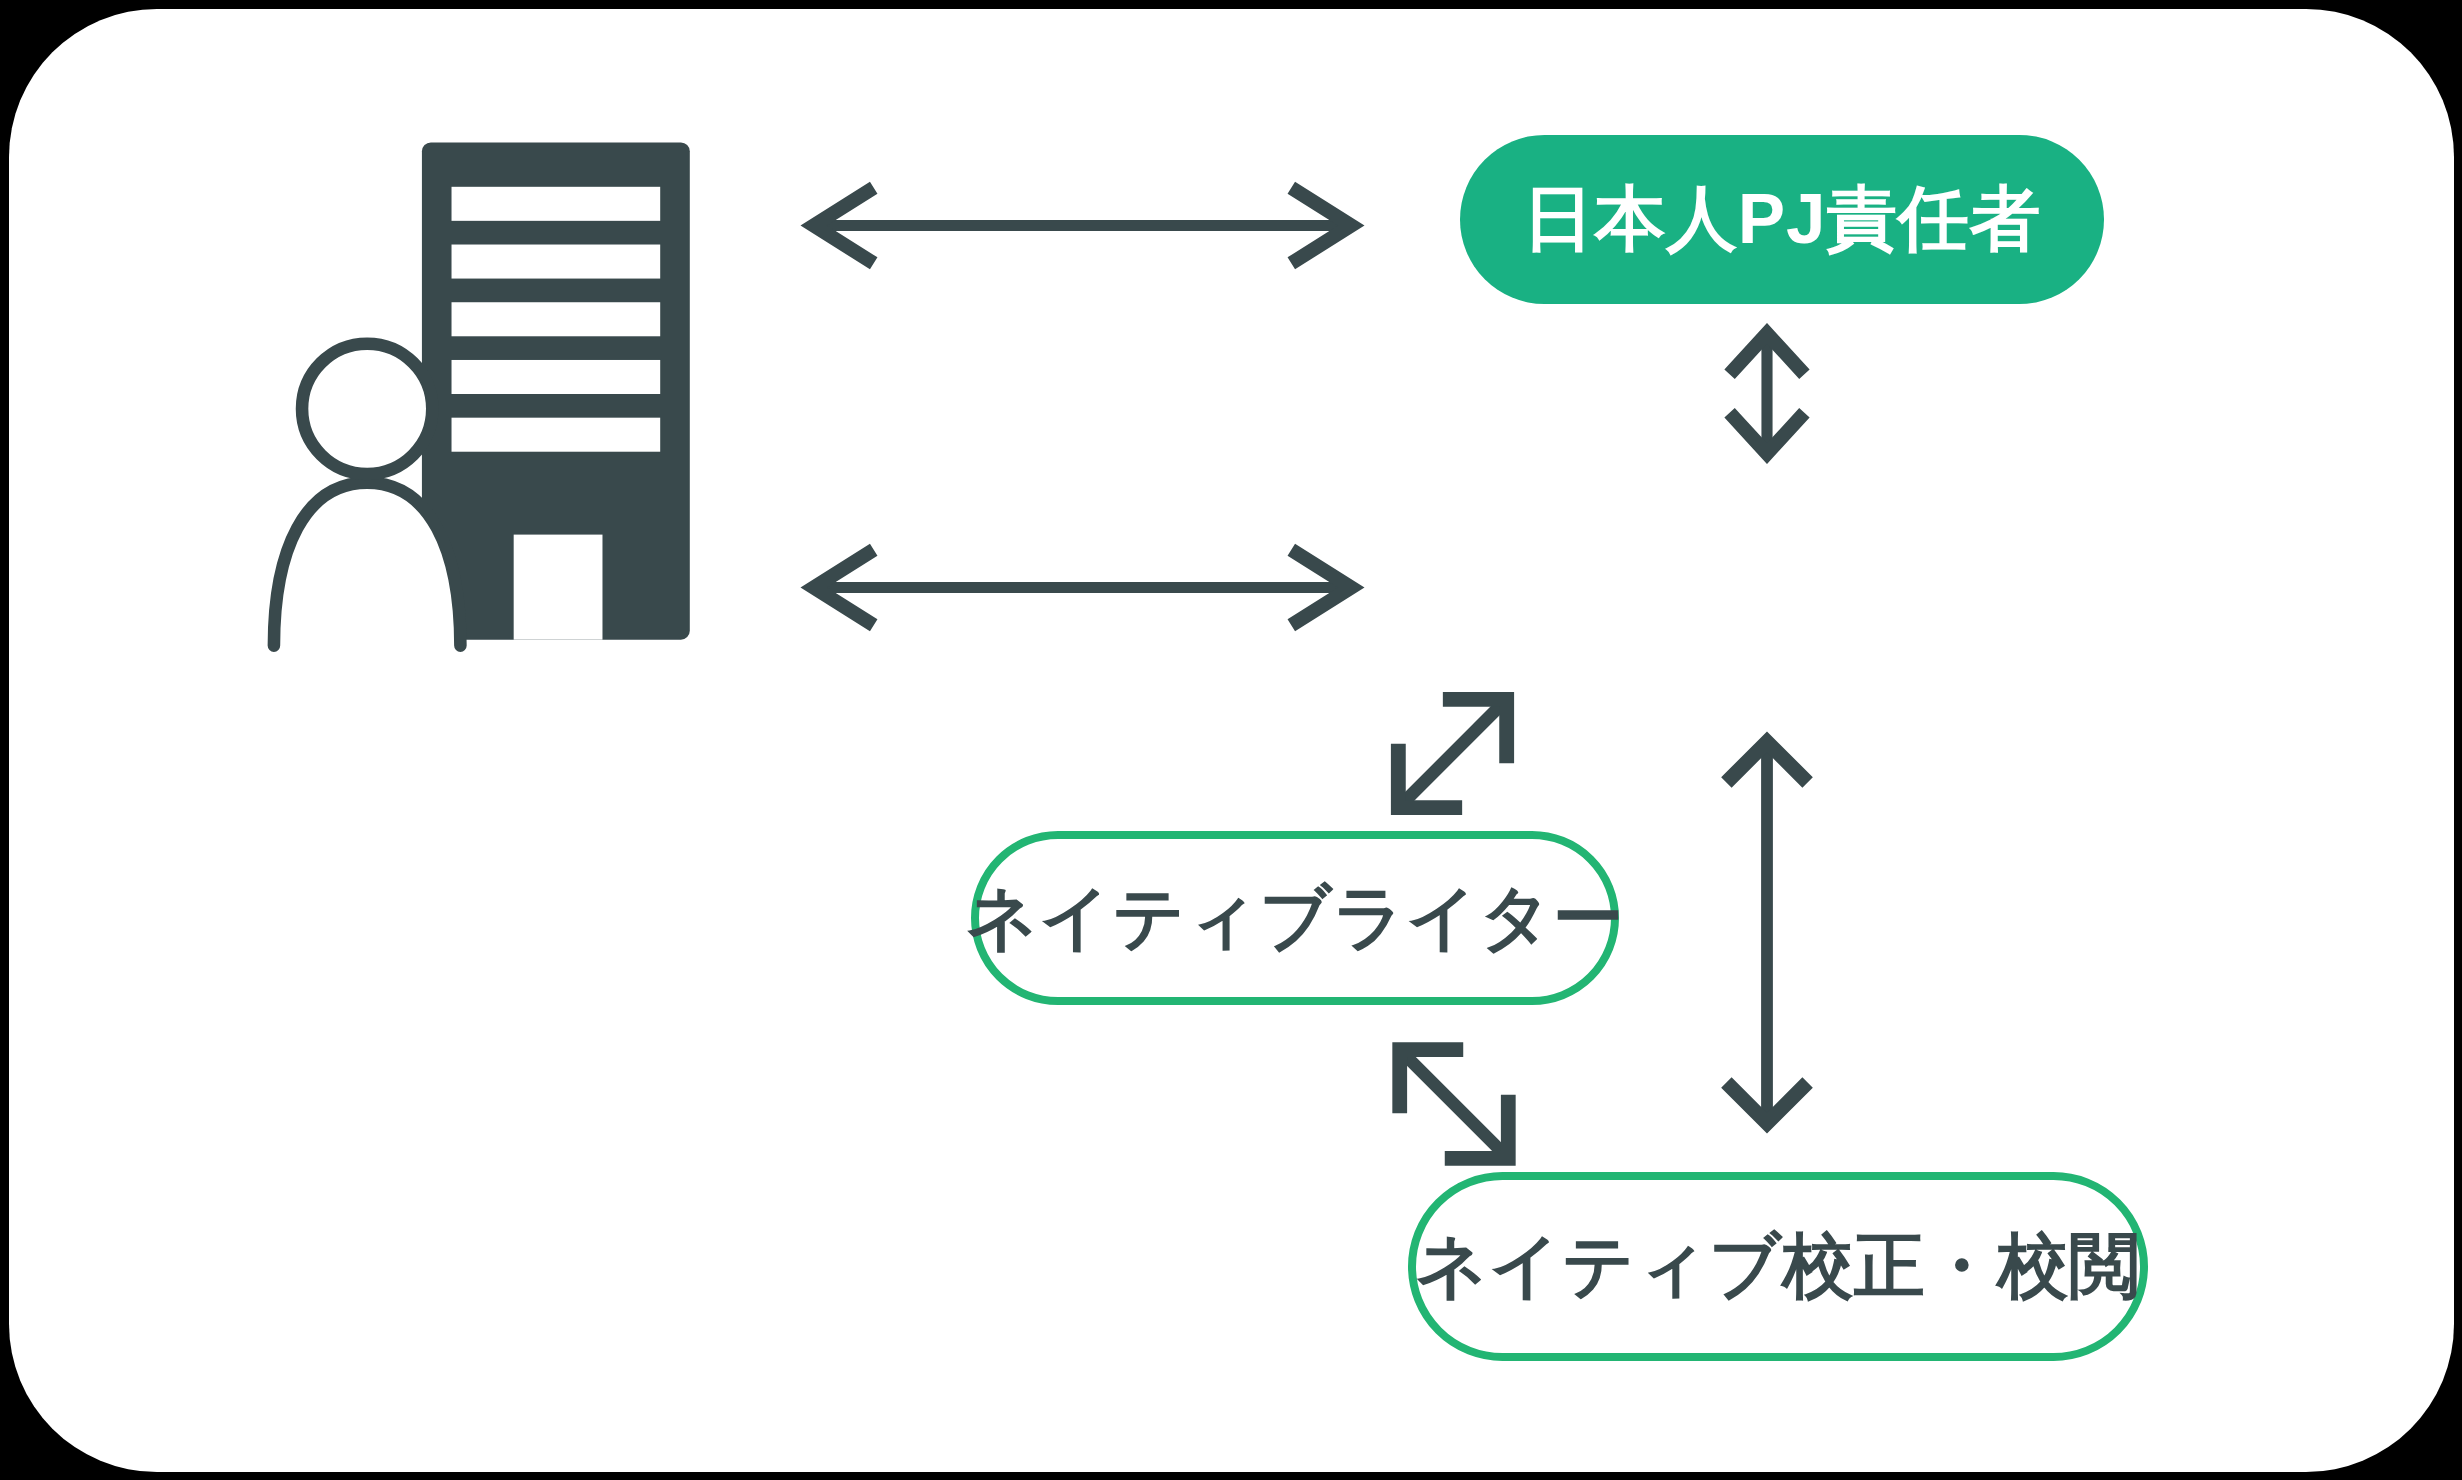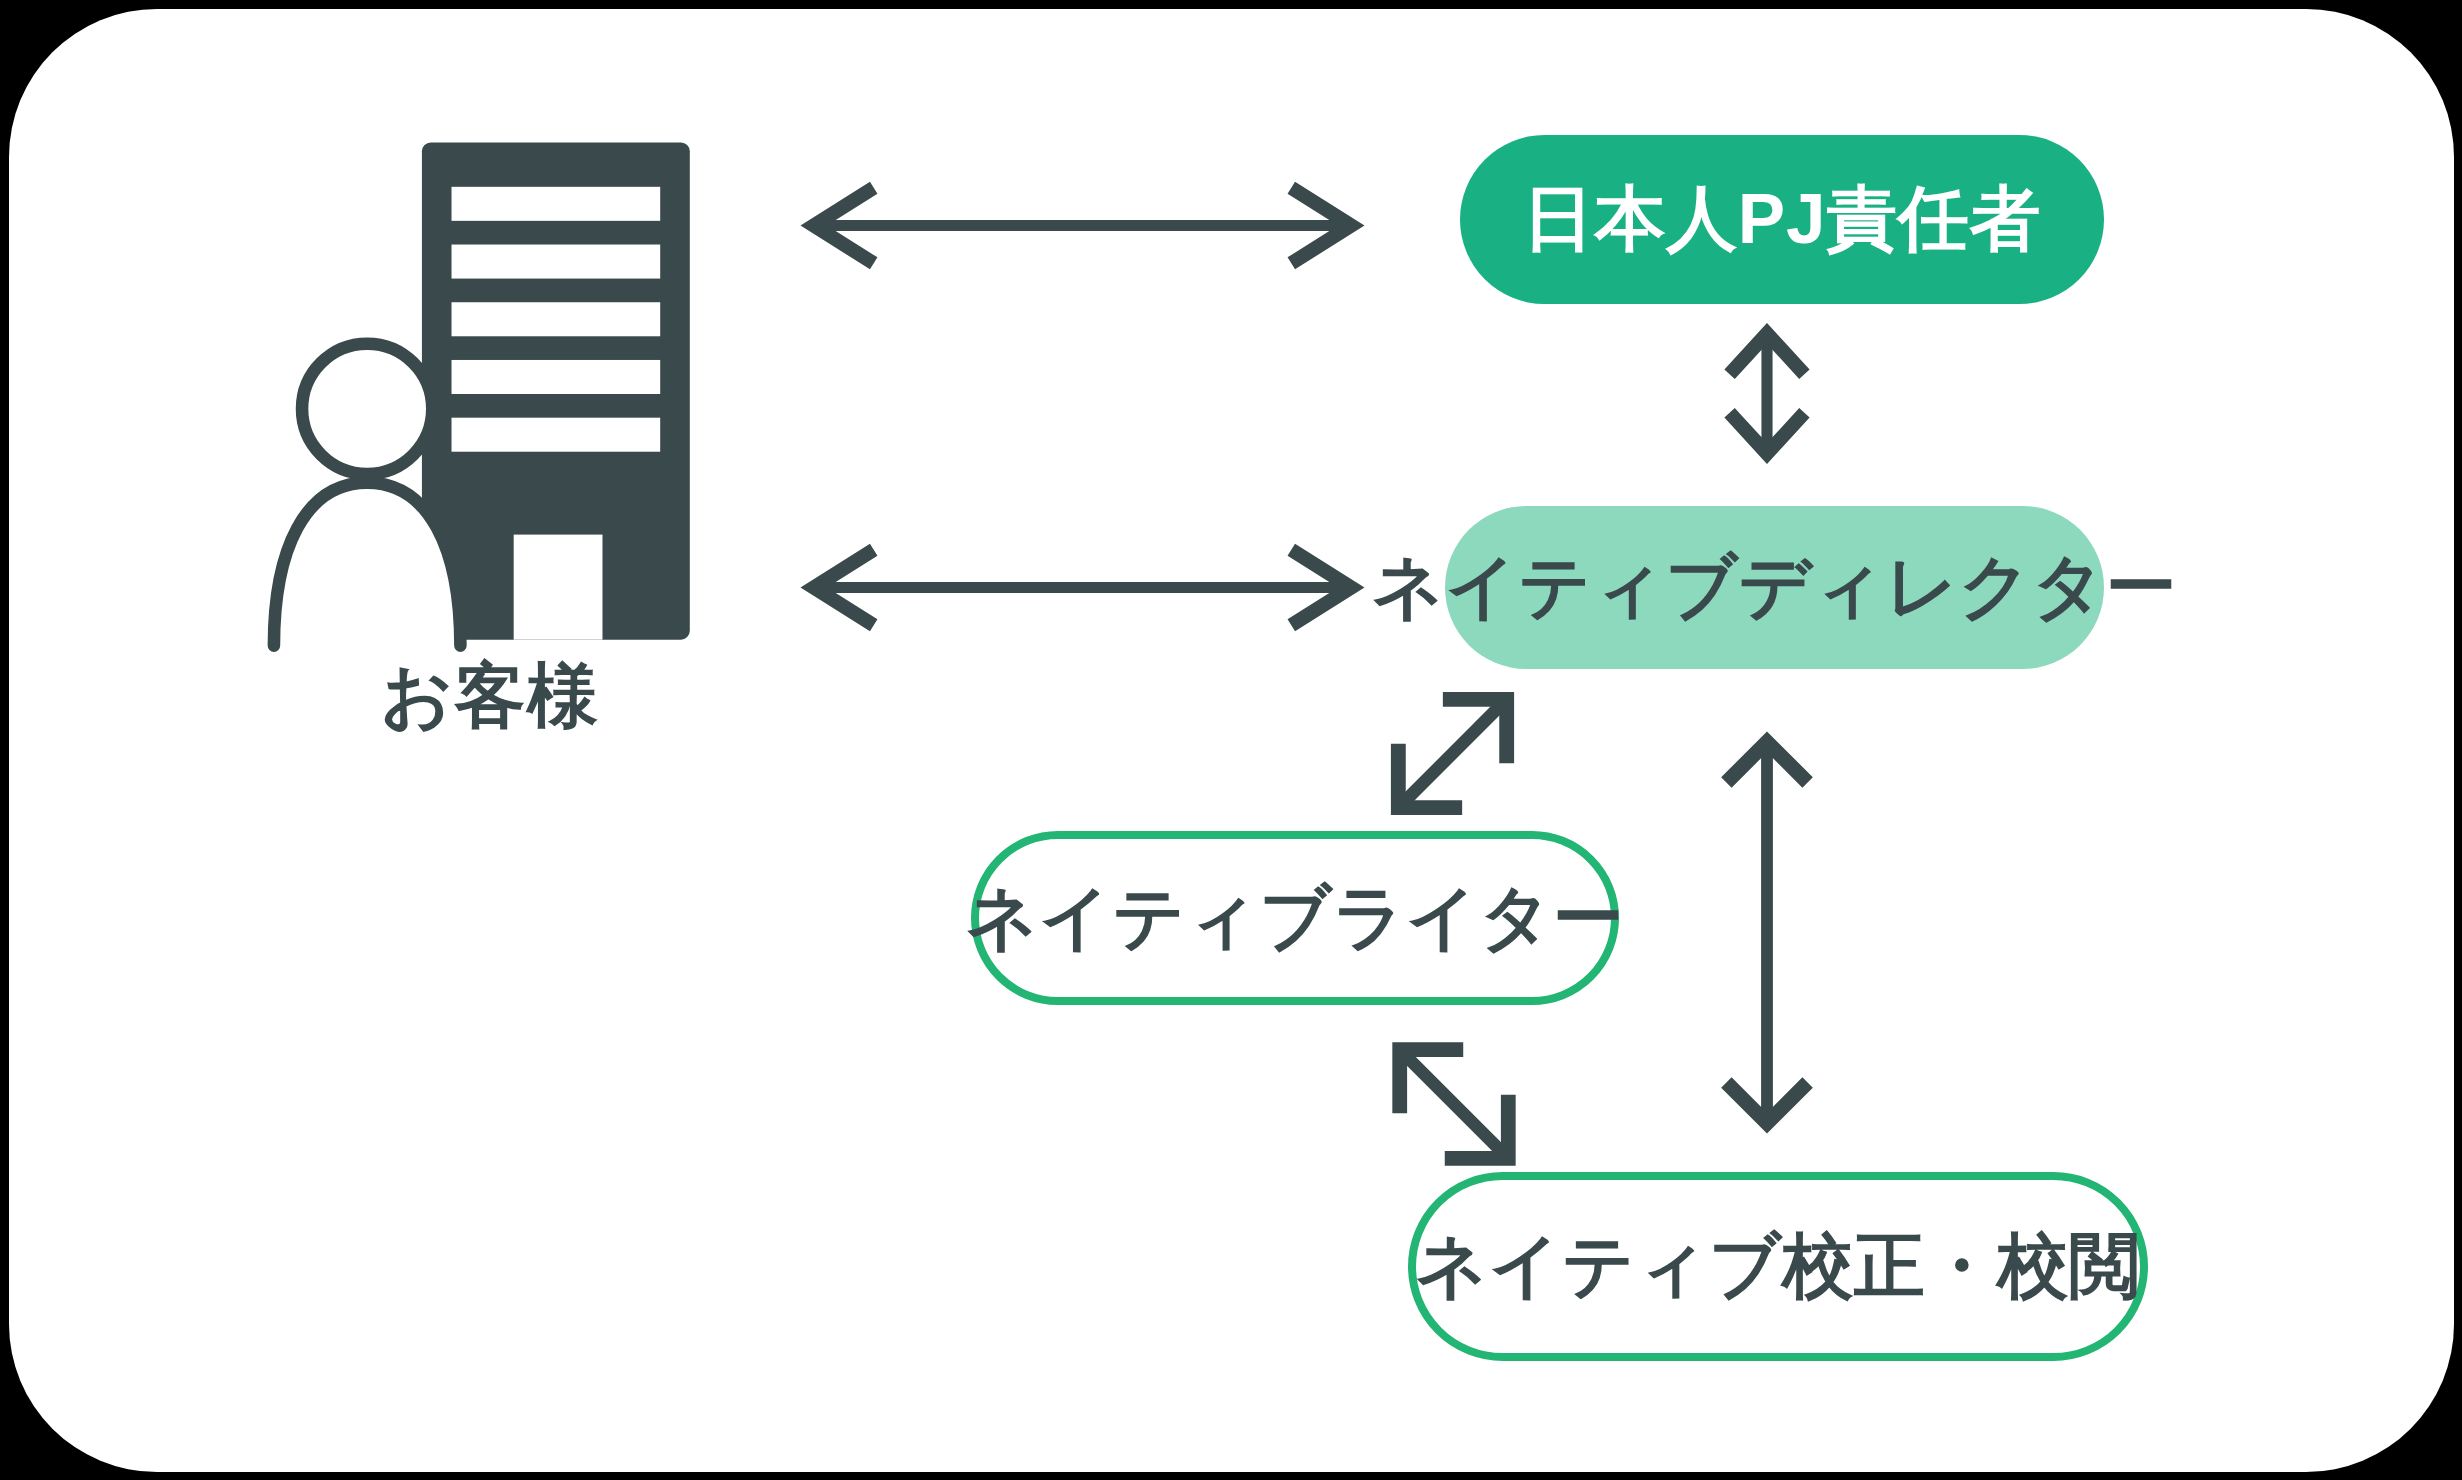--- a/index.html
+++ b/index.html
@@ -119,30 +119,26 @@
                    C 28 560 70 470 154 470
                    C 238 470 280 560 280 690 Z" fill="#ffffff"></path>
           <circle cx="154" cy="370" r="88" fill="#ffffff"></circle>
           <path d="M 28 690
                    C 28 560 70 470 154 470
                    C 238 470 280 560 280 690" fill="none" stroke="#39494C" stroke-width="17" stroke-linecap="round"></path>
           <circle cx="154" cy="370" r="88" fill="none" stroke="#39494C" stroke-width="17"></circle>
         </g>
       </svg>
 
-      <div id="customer-label">お客様</div>
     </div>
 
     <div class="pill pill-solid" id="pill-pj">
       <span>日本人PJ責任者</span>
     </div>
 
-    <div class="pill pill-tint" id="pill-director">
-      <span>ネイティブディレクター</span>
-    </div>
 
     <div class="pill pill-outline" id="pill-writer">
       <span>ネイティブライター</span>
     </div>
 
     <div class="pill pill-outline" id="pill-proof">
       <span>ネイティブ校正・校閲</span>
     </div>
 
     <svg class="arrow" id="arrow-cust-pj" viewBox="0 0 790 120">

